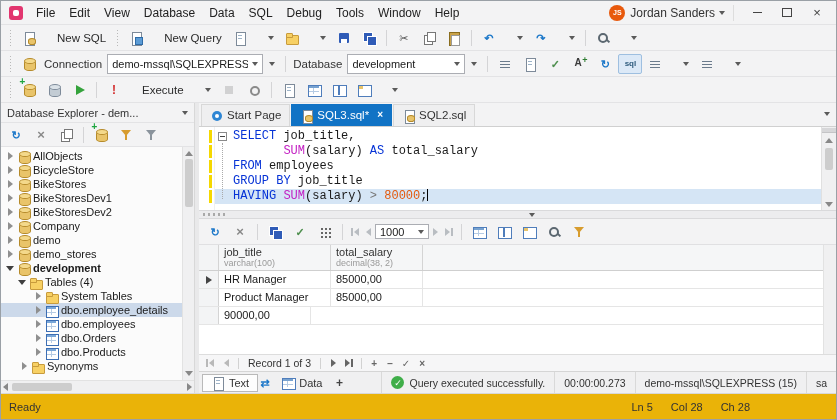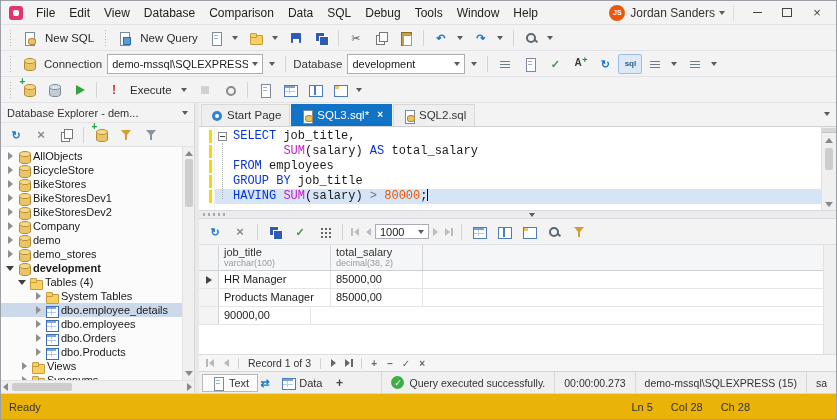--- a/index.html
+++ b/index.html
@@ -20,21 +20,21 @@
   .mb-sep{width:1px;height:16px;background:#ddd;margin:0 8px;}
   .wb{width:30px;height:22px;display:flex;align-items:center;justify-content:center;color:#444;}
   .wb-min::before{content:"";width:9px;height:1px;background:#444;}
   .wb-max::before{content:"";width:8px;height:7px;border:1px solid #444;}
   .wb-close::before{content:"×";font-size:13px;line-height:10px;}
 
   
   .tb{height:26px;display:flex;align-items:center;padding:0 4px;gap:1px;border-bottom:1px solid #e3e3e5;background:#f3f3f4;}
   .grip{width:1px;height:16px;background:repeating-linear-gradient(to bottom,#b9b9b9 0 1px,transparent 1px 3px);margin:0 5px;}
   .sep{width:1px;height:16px;background:#d4d4d6;margin:0 4px;}
-  .tbtn{display:inline-flex;align-items:center;gap:9px;padding:2px 4px;border:1px solid transparent;border-radius:2px;cursor:default;}
+  .tbtn{display:inline-flex;align-items:center;gap:21px;padding:2px 4px;border:1px solid transparent;border-radius:2px;cursor:default;}
   .tbtn.on{background:#dce9f7;border-color:#9ebfe0;}
   .tbtn.dis{opacity:.45;}
   .tlb{font-size:11.5px;color:#2b2b2b;white-space:nowrap;}
   .lbl{margin:0 4px 0 2px;color:#333;}
   .car{width:0;height:0;border-left:3px solid transparent;border-right:3px solid transparent;border-top:4px solid #5a5a5a;display:inline-block;}
   .combo{display:inline-flex;align-items:center;background:#fff;border:1px solid #abadb3;height:20px;padding:0 4px;font-size:11px;gap:4px;}
   .combo .cv{flex:1;overflow:hidden;white-space:nowrap;color:#1a1a1a;}
 
   
   .ic{position:relative;display:inline-block;width:14px;height:14px;flex:none;}
@@ -223,21 +223,20 @@
 
 <div class="app">
 
   <div class="menubar">
     <span class="logo"></span>
     <nav class="menus" id="menus">
         <span class="menu-item">File</span>
         <span class="menu-item">Edit</span>
         <span class="menu-item">View</span>
         <span class="menu-item">Database</span>
-        <span class="menu-item">Comparison</span>
         <span class="menu-item">Data</span>
         <span class="menu-item">SQL</span>
         <span class="menu-item">Debug</span>
         <span class="menu-item">Tools</span>
         <span class="menu-item">Window</span>
         <span class="menu-item">Help</span>
       </nav>
     <div class="mb-right">
       <span class="avatar">JS</span>
       <span class="uname">Jordan Sanders</span>
@@ -495,25 +494,20 @@
               <span class="tree-label">dbo.Orders</span>
             </div>
             <div class="tree-row" style="padding-left: 32px;">
               <span class="tw tw-r"></span>
               <span class="ic ic-table"></span>
               <span class="tree-label">dbo.Products</span>
             </div>
             <div class="tree-row" style="padding-left: 18px;">
               <span class="tw tw-r"></span>
               <span class="ic ic-folder"></span>
-              <span class="tree-label">Views</span>
-            </div>
-            <div class="tree-row" style="padding-left: 18px;">
-              <span class="tw tw-r"></span>
-              <span class="ic ic-folder"></span>
               <span class="tree-label">Synonyms</span>
             </div>
           </div>
         <div class="vsb">
           <span class="sb-up"></span>
           <span class="sb-thumb" style="height:48px"></span>
           <span class="sb-dn"></span>
         </div>
       </div>
       <div class="hsb">
@@ -646,21 +640,21 @@
           <div id="grid-body">
               <div class="grow">
                 <div class="gsel">
                   <span class="row-arrow"></span>
                 </div>
                 <div class="gcell gdata c1">HR Manager</div>
                 <div class="gcell gdata c2">85000,00</div>
               </div>
               <div class="grow">
                 <div class="gsel"></div>
-                <div class="gcell gdata c1">Products Manager</div>
+                <div class="gcell gdata c1">Product Manager</div>
                 <div class="gcell gdata c2">85000,00</div>
               </div>
               <div class="grow">
                 <div class="gsel"></div>
                 <div class="gcell gdata c2">90000,00</div>
               </div>
             </div>
         </div>
         <div class="res-vsb"></div>
       </div>

